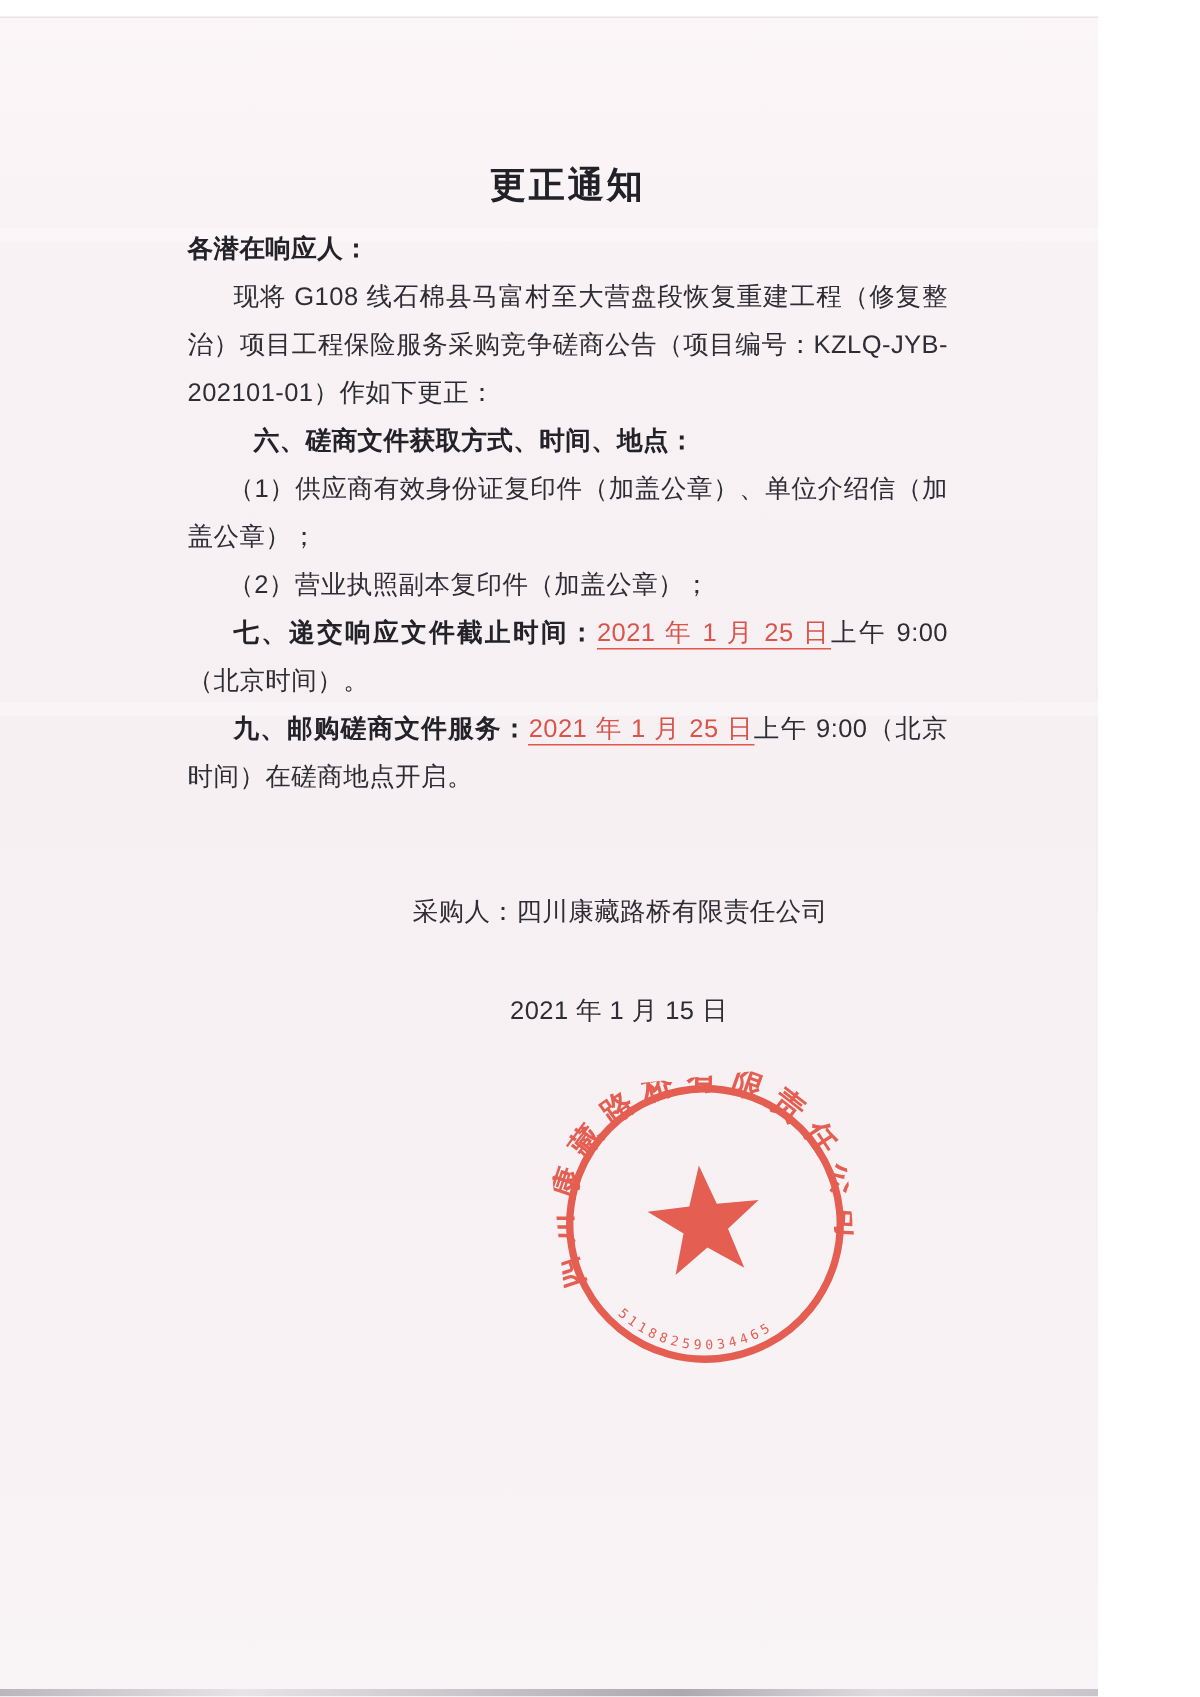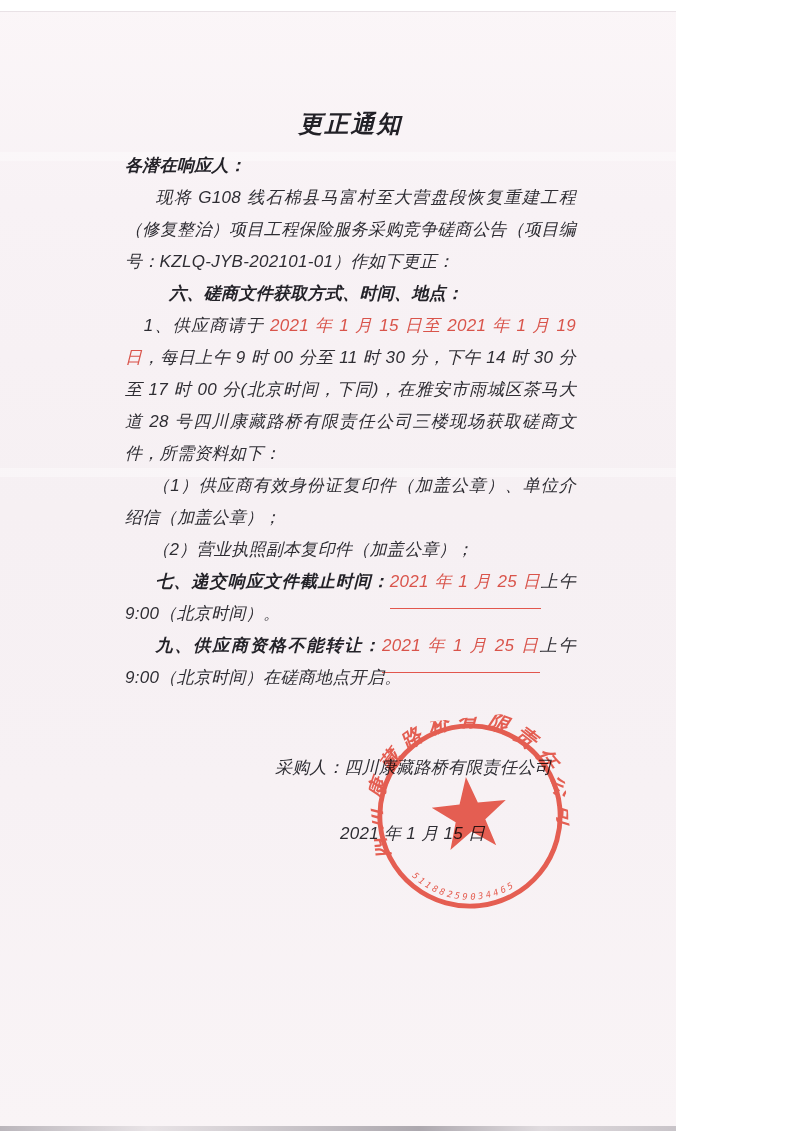--- a/index.html
+++ b/index.html
@@ -6,24 +6,23 @@
     margin: 0;
     padding: 0;
     width: 800px;
     height: 1131px;
     background: #ffffff;
     font-family: "Liberation Sans", "DejaVu Sans", sans-serif;
     overflow: hidden;
   }
   .scan-page {
     position: relative;
-    width: 676px;
+    width: 732px;
     height: 1131px;
     background: linear-gradient(180deg, #fbf6f8 0%, #f8f2f5 18%, #f6f0f3 45%, #f7f1f4 70%, #f9f4f6 100%);
-    font-style: italic;
   }
   .scan-top-edge {
     position: absolute;
     top: 0; left: 0;
     width: 100%; height: 11px;
     background: #ffffff;
     border-bottom: 1px solid #e9e2e6;
   }
   .scan-bottom-edge {
     position: absolute;
@@ -65,21 +64,21 @@
   .greeting { font-weight: 700; color: #232228; }
   .ind-intro   { text-indent: 1.8em; }
   .ind-heading { text-indent: 2.6em; }
   .ind-item    { text-indent: 1.1em; }
   .ind-sub     { text-indent: 1.6em; }
   .ind-sect    { text-indent: 1.8em; }
   .red-text { color: #d9544b; }
   .red-text-u {
     color: #d9544b;
     border-bottom: 1.5px solid #e2564d;
-    padding-bottom: 17px;
+    padding-bottom: 1px;
   }
   .sig-line {
     margin-top: 58px !important;
     margin-left: 150px !important;
     text-align: left;
   }
   .sig-date {
     margin-top: 34px !important;
     margin-left: 215px !important;
     text-align: right;
@@ -118,32 +117,31 @@
 
   <div class="doc">
     <h1 class="doc-title">更正通知</h1>
 
     <p class="greeting">各潜在响应人：</p>
 
     <p class="ind-intro">现将 G108 线石棉县马富村至大营盘段恢复重建工程（修复整治）项目工程保险服务采购竞争磋商公告（项目编号：KZLQ-JYB-202101-01）作如下更正：</p>
 
     <p class="ind-heading bold">六、磋商文件获取方式、时间、地点：</p>
 
-    <p class="ind-item"><span>1、供应商请于 </span><span class="red-text">2021 年 1 月 15 日至 2021 年 1 月 19 日</span><span>，每日上午 9 时 00 分至 11 时 30 分，下午 14 时 30 分至 17 时 00 分(北京时间，下同)，在雅安市雨城区茶马大道 28 号四川康藏路桥有限责任公司三楼现场获取磋商文件，所需资料如下：</span></p>
 
     <p class="ind-sub">（1）供应商有效身份证复印件（加盖公章）、单位介绍信（加盖公章）；</p>
 
     <p class="ind-sub">（2）营业执照副本复印件（加盖公章）；</p>
 
 
 
     <p class="ind-sect"><span class="bold">七、递交响应文件截止时间：</span><span class="red-text-u">2021 年 1 月 25 日</span><span>上午 9:00（北京时间）。</span></p>
 
 
-    <p class="ind-sect"><span class="bold">九、供应商资格不能转让：</span><span class="red-text-u">2021 年 1 月 25 日</span><span>上午 9:00（北京时间）在磋商地点开启。</span></p>
+    <p class="ind-sect"><span class="bold">九、邮购磋商文件服务：</span><span class="red-text-u">2021 年 1 月 25 日</span><span>上午 9:00（北京时间）在磋商地点开启。</span></p>
 
     <p class="sig-line"><span>采购人：</span><span>四川康藏路桥有限责任公司</span></p>
 
     <p class="sig-date">2021 年 1 月 15 日</p>
   </div>
 
   <svg class="stamp" viewBox="0 0 200 200" aria-hidden="true">
     <circle cx="100" cy="100" r="92" fill="none" stroke="currentColor" stroke-width="5"></circle>
     <path id="seal-arc-top" d="M 16,134 A 91,91 0 1 1 184,134" fill="none"></path>
     <path id="seal-arc-bottom" d="M 32,152 A 86,86 0 0 0 168,152" fill="none"></path>

